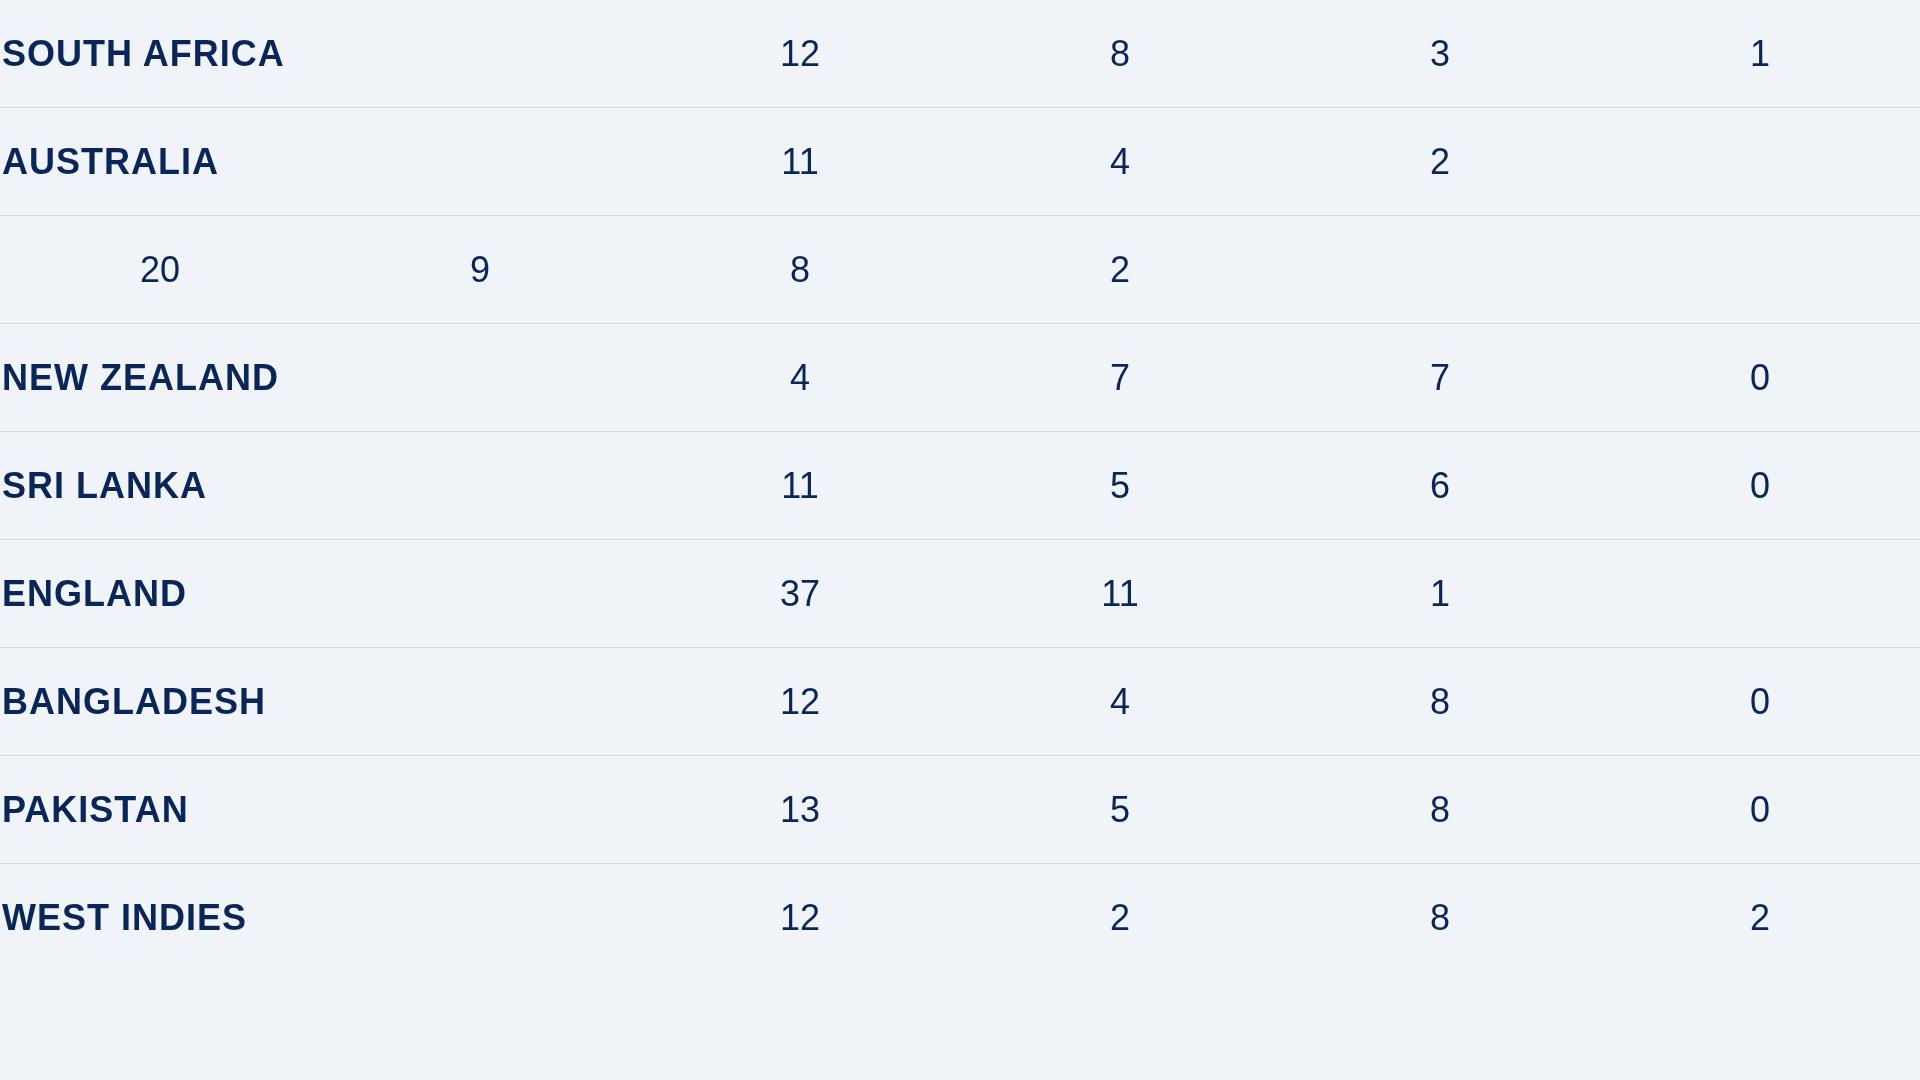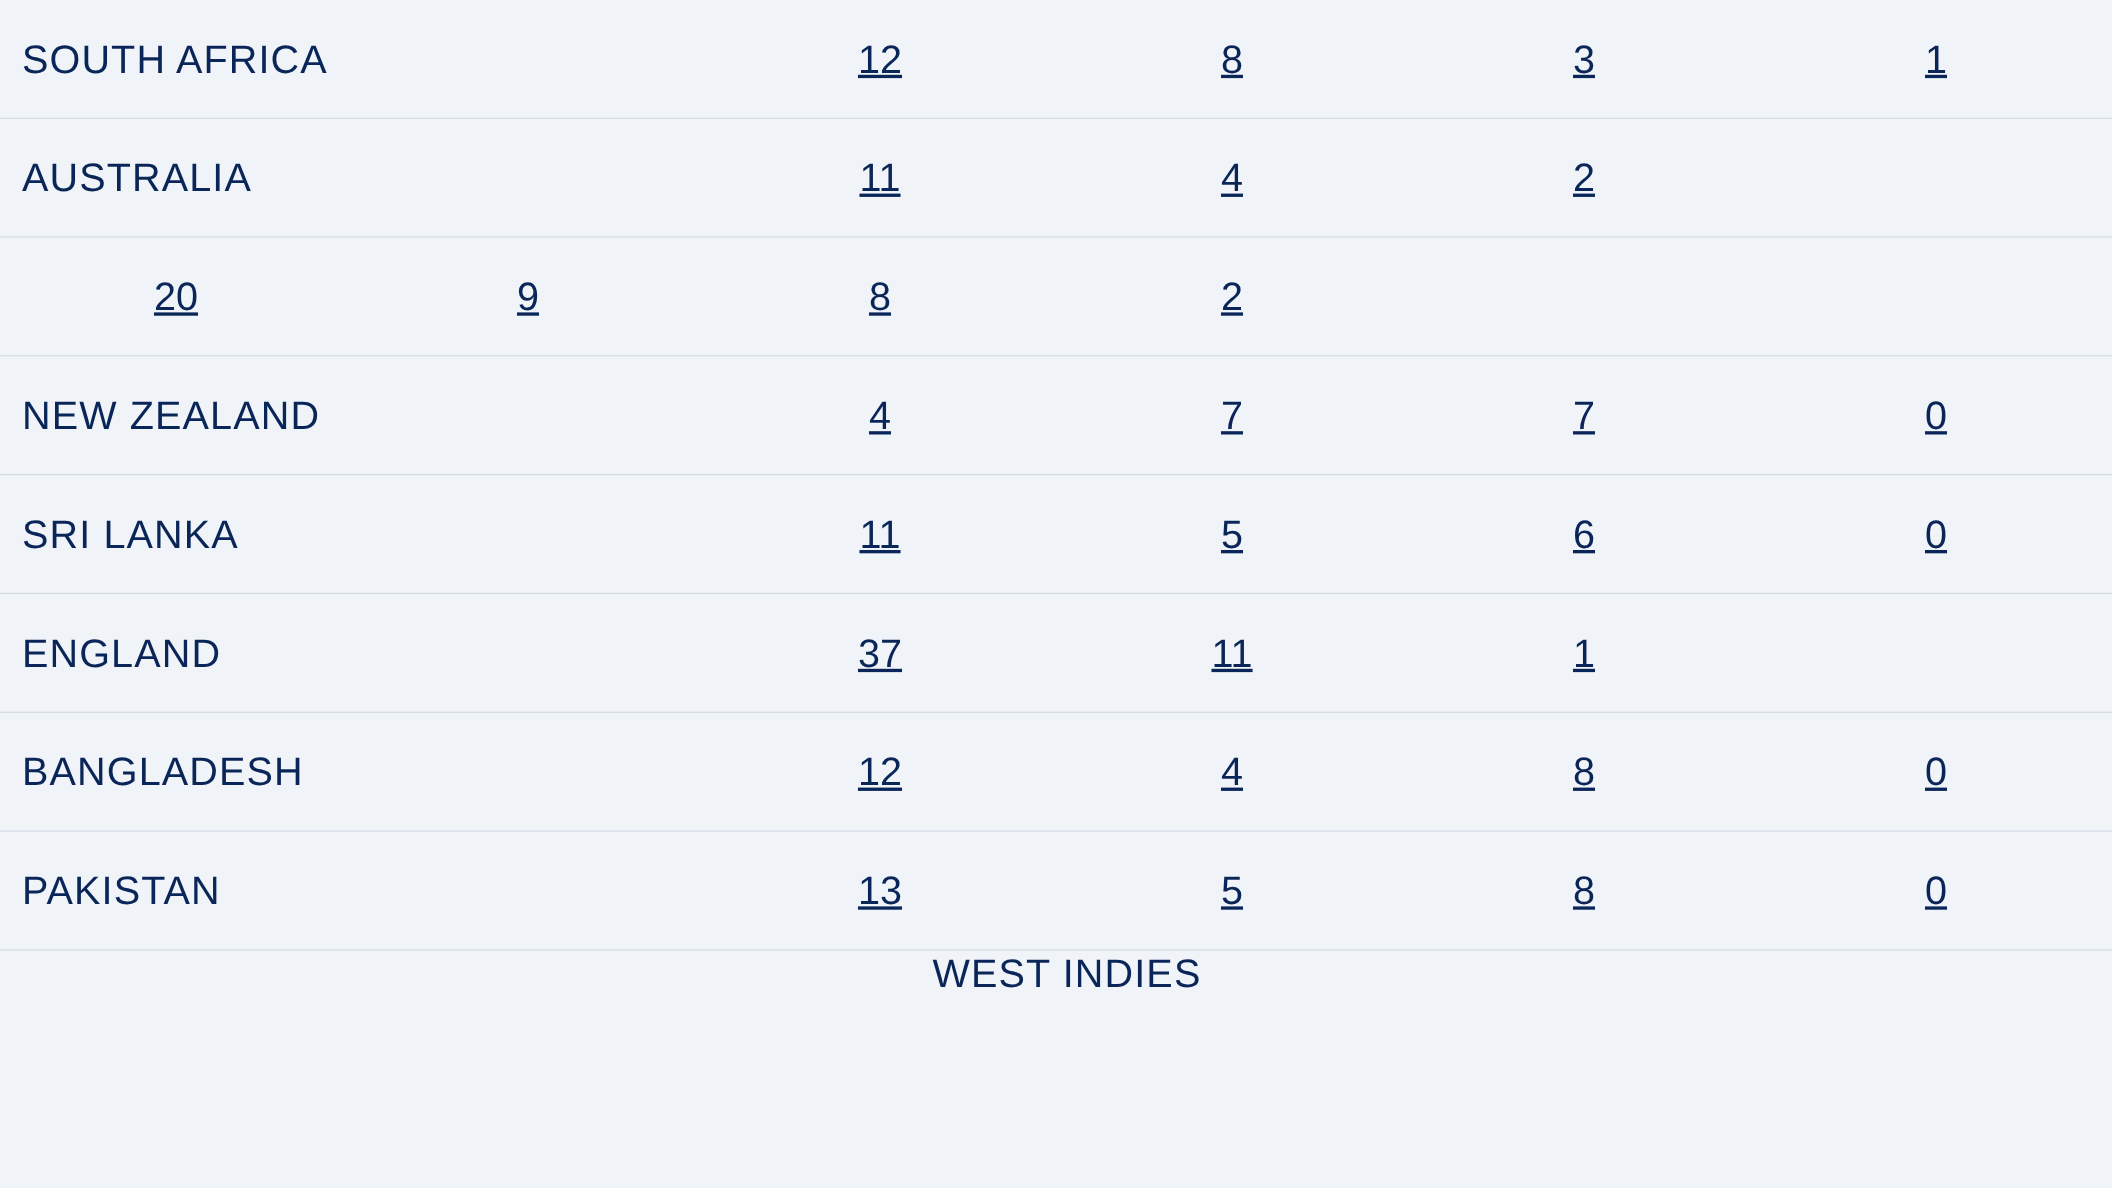--- a/index.html
+++ b/index.html
@@ -25,40 +25,38 @@
     .table-row {
       display: flex;
       align-items: center;
       border-bottom: 1px solid #d0d8e4;
       height: 108px;
       padding: 0 0 0 0;
     }
 
     .table-row:last-child {
       border-bottom: none;
-      flex-direction: column;
     }
 
     .team-name {
       flex: 0 0 640px;
-      padding-left: 20px;
+      padding-left: 2px;
       font-size: 36px;
-      font-weight: 400;
+      font-weight: 700;
       color: #0a2558;
       letter-spacing: 1px;
       text-transform: uppercase;
     }
 
     .stat-cell {
       flex: 0 0 320px;
       text-align: center;
       font-size: 36px;
       font-weight: 400;
       color: #0a2558;
-      text-decoration: underline;
     }
   </style>
 </head>
 <body>
 
 <div class="table-container">
 <div class="table-row">
       <div class="team-name">SOUTH AFRICA</div>
       <div class="stat-cell">12</div>
       <div class="stat-cell">8</div>

